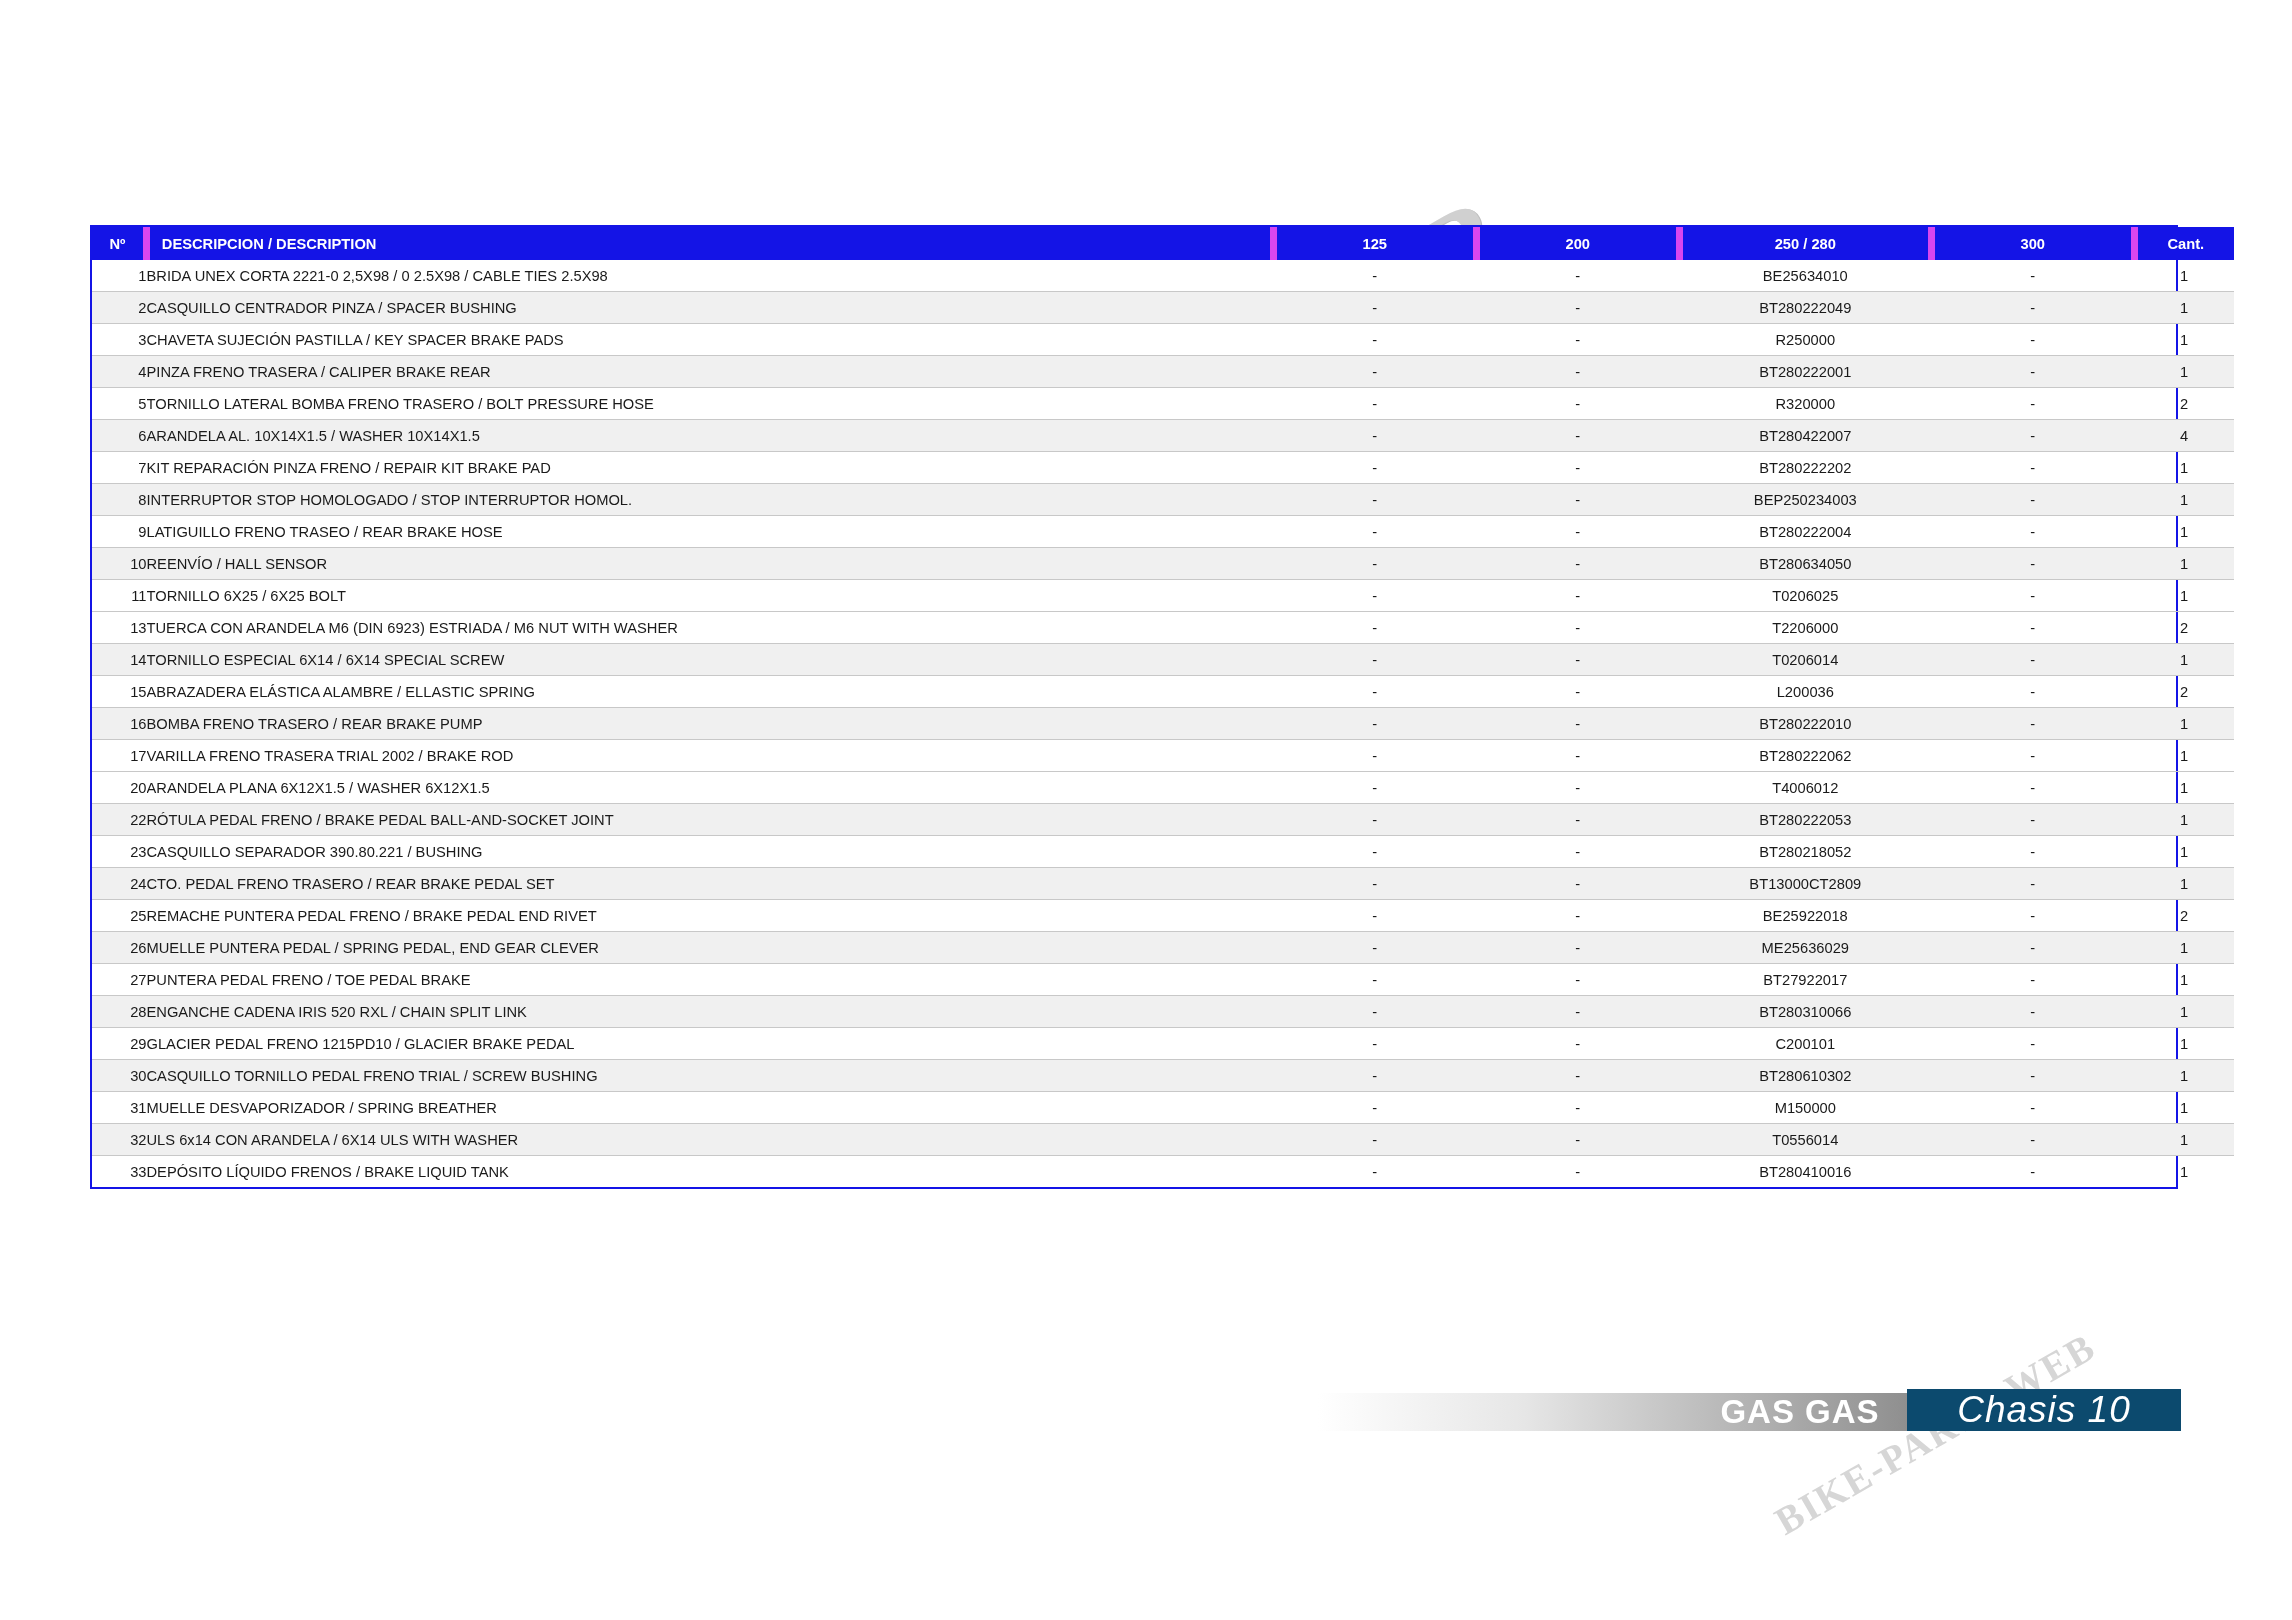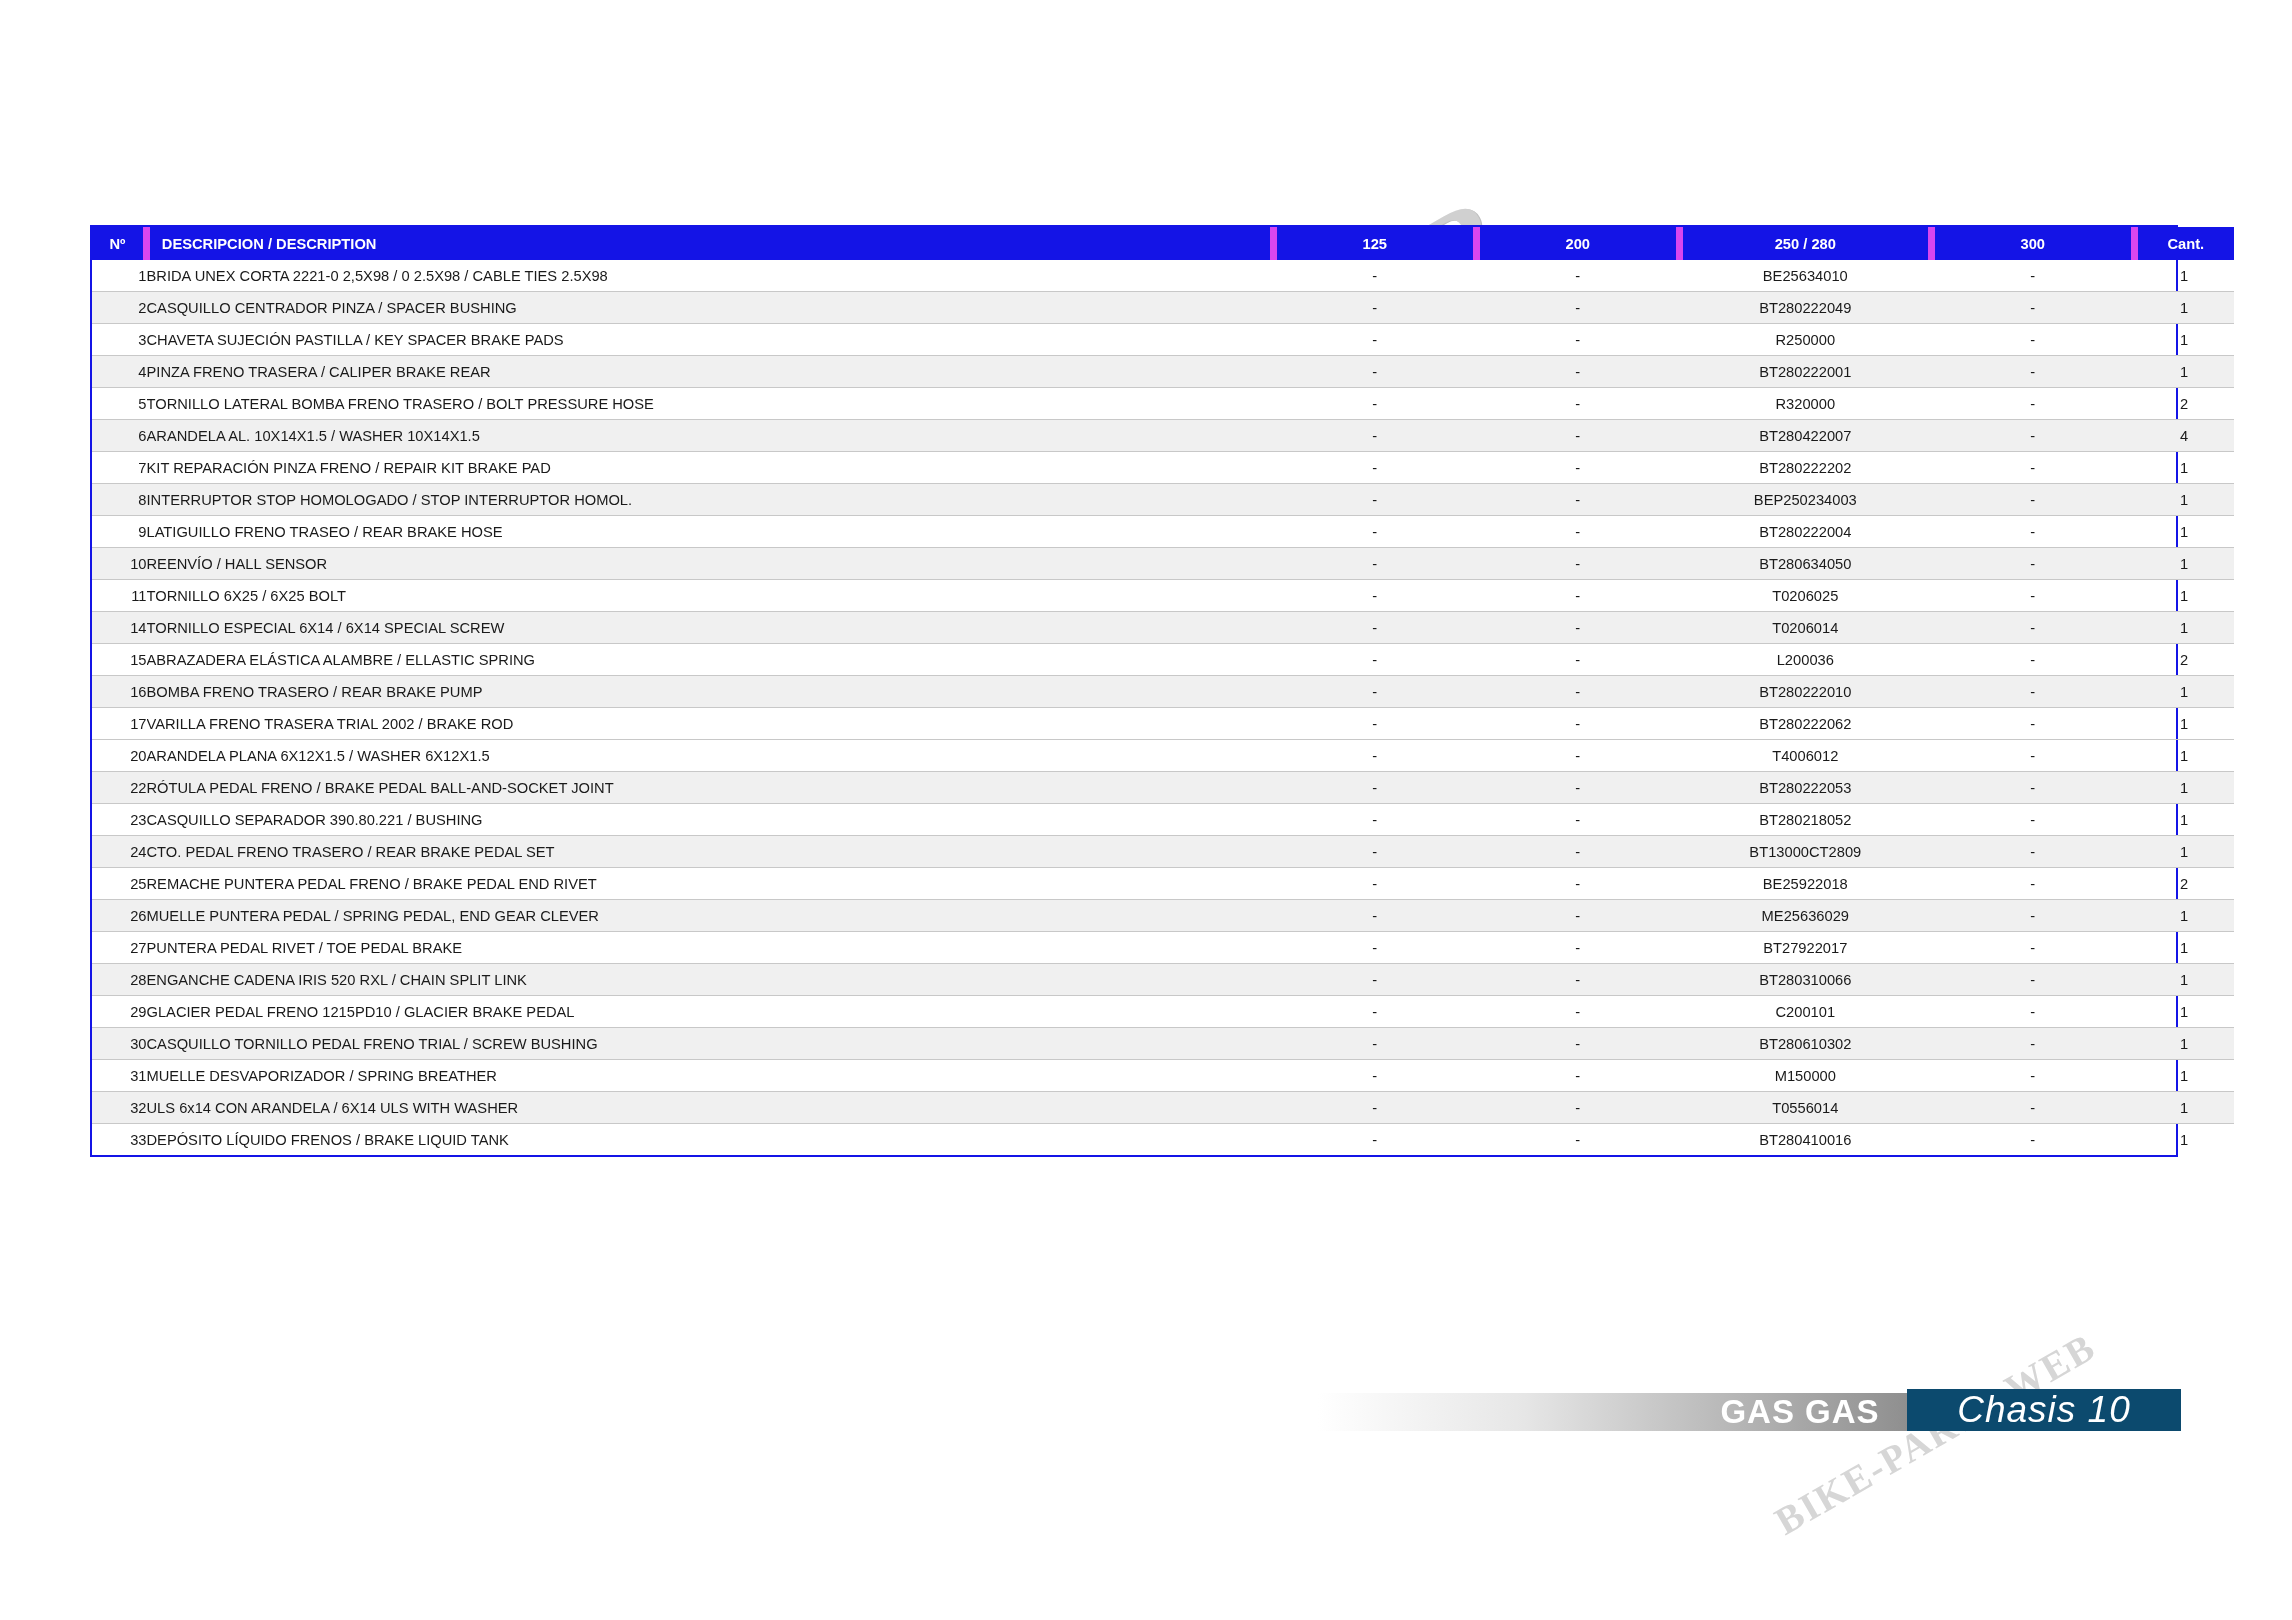--- a/index.html
+++ b/index.html
@@ -276,20 +276,29 @@
         </tr>
         <tr>
           <td class="c-num">11</td>
           <td class="c-desc">TORNILLO 6X25 / 6X25 BOLT</td>
           <td class="c-val">-</td>
           <td class="c-val">-</td>
           <td class="c-val">T0206025</td>
           <td class="c-val">-</td>
           <td class="c-cant">1</td>
         </tr>
+        <tr>
+          <td class="c-num">13</td>
+          <td class="c-desc">TUERCA CON ARANDELA M6 (DIN 6923) ESTRIADA / M6 NUT WITH WASHER</td>
+          <td class="c-val">-</td>
+          <td class="c-val">-</td>
+          <td class="c-val">T2206000</td>
+          <td class="c-val">-</td>
+          <td class="c-cant">2</td>
+        </tr>
         <tr class="alt">
           <td class="c-num">14</td>
           <td class="c-desc">TORNILLO ESPECIAL 6X14 / 6X14 SPECIAL SCREW</td>
           <td class="c-val">-</td>
           <td class="c-val">-</td>
           <td class="c-val">T0206014</td>
           <td class="c-val">-</td>
           <td class="c-cant">1</td>
         </tr>
         <tr>
@@ -368,21 +377,21 @@
           <td class="c-num">26</td>
           <td class="c-desc">MUELLE PUNTERA PEDAL / SPRING PEDAL, END GEAR CLEVER</td>
           <td class="c-val">-</td>
           <td class="c-val">-</td>
           <td class="c-val">ME25636029</td>
           <td class="c-val">-</td>
           <td class="c-cant">1</td>
         </tr>
         <tr>
           <td class="c-num">27</td>
-          <td class="c-desc">PUNTERA PEDAL RIVET / TOE PEDAL BRAKE</td>
+          <td class="c-desc">PUNTERA PEDAL FRENO / TOE PEDAL BRAKE</td>
           <td class="c-val">-</td>
           <td class="c-val">-</td>
           <td class="c-val">BT27922017</td>
           <td class="c-val">-</td>
           <td class="c-cant">1</td>
         </tr>
         <tr class="alt">
           <td class="c-num">28</td>
           <td class="c-desc">ENGANCHE CADENA IRIS 520 RXL / CHAIN SPLIT LINK</td>
           <td class="c-val">-</td>

